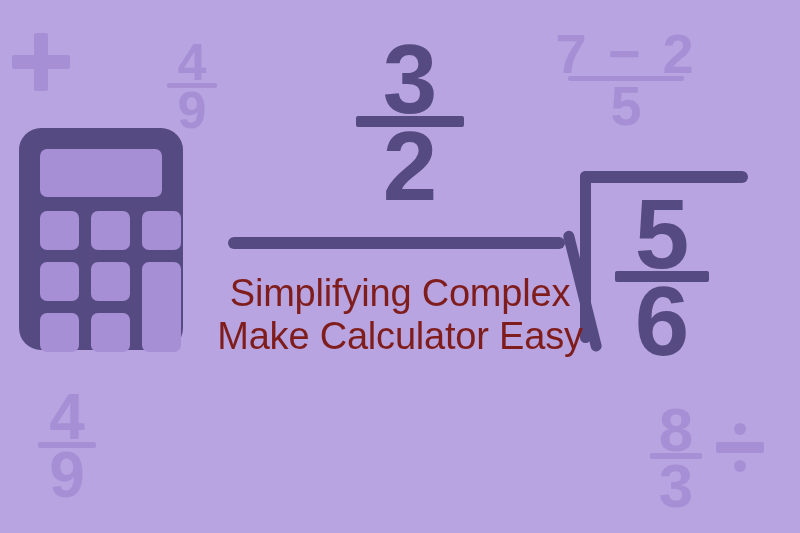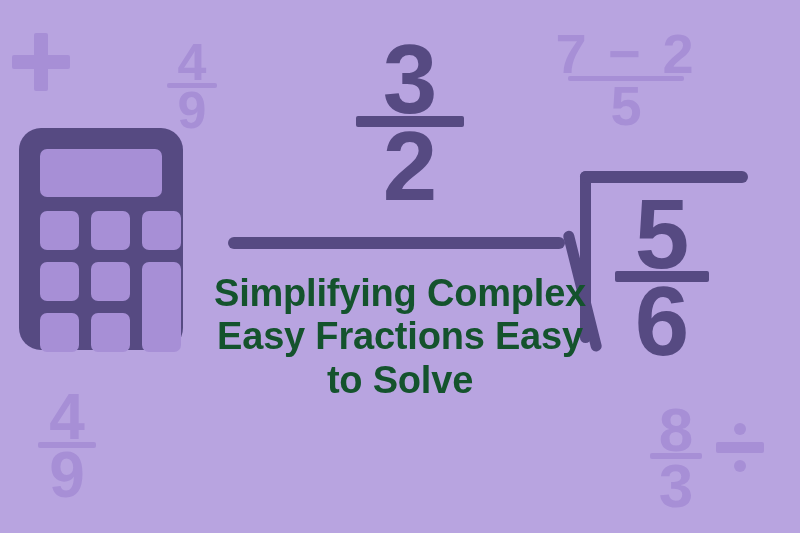--- a/index.html
+++ b/index.html
@@ -242,23 +242,23 @@
   #fraction-eight-thirds .den { font-size: 62px; }
   #fraction-eight-thirds .bar { width: 52px; height: 6px; margin: -8px 0 -5px 0; }
 
   
   #headline {
     position: absolute;
     left: 150px;
     top: 272px;
     width: 500px;
     text-align: center;
-    color: #14532d;
+    color: #7f1d1d;
     font-size: 38px;
-    font-weight: 700;
+    font-weight: 400;
     line-height: 1.14;
     letter-spacing: -0.2px;
     z-index: 5;
     text-rendering: optimizeLegibility;
   }
   #headline .line { display: block; white-space: nowrap; }
 </style>
 </head>
 <body>
 
@@ -326,17 +326,16 @@
   </div>
 
   <div id="division-sign">
     <div class="dot top"></div>
     <div class="bar"></div>
     <div class="dot bottom"></div>
   </div>
 
   <div id="headline">
     <span class="line">Simplifying Complex</span>
-    <span class="line">Easy Fractions Easy</span>
-    <span class="line">to Solve</span>
+    <span class="line">Make Calculator Easy</span>
   </div>
 
 </div>
 
 </body></html>

